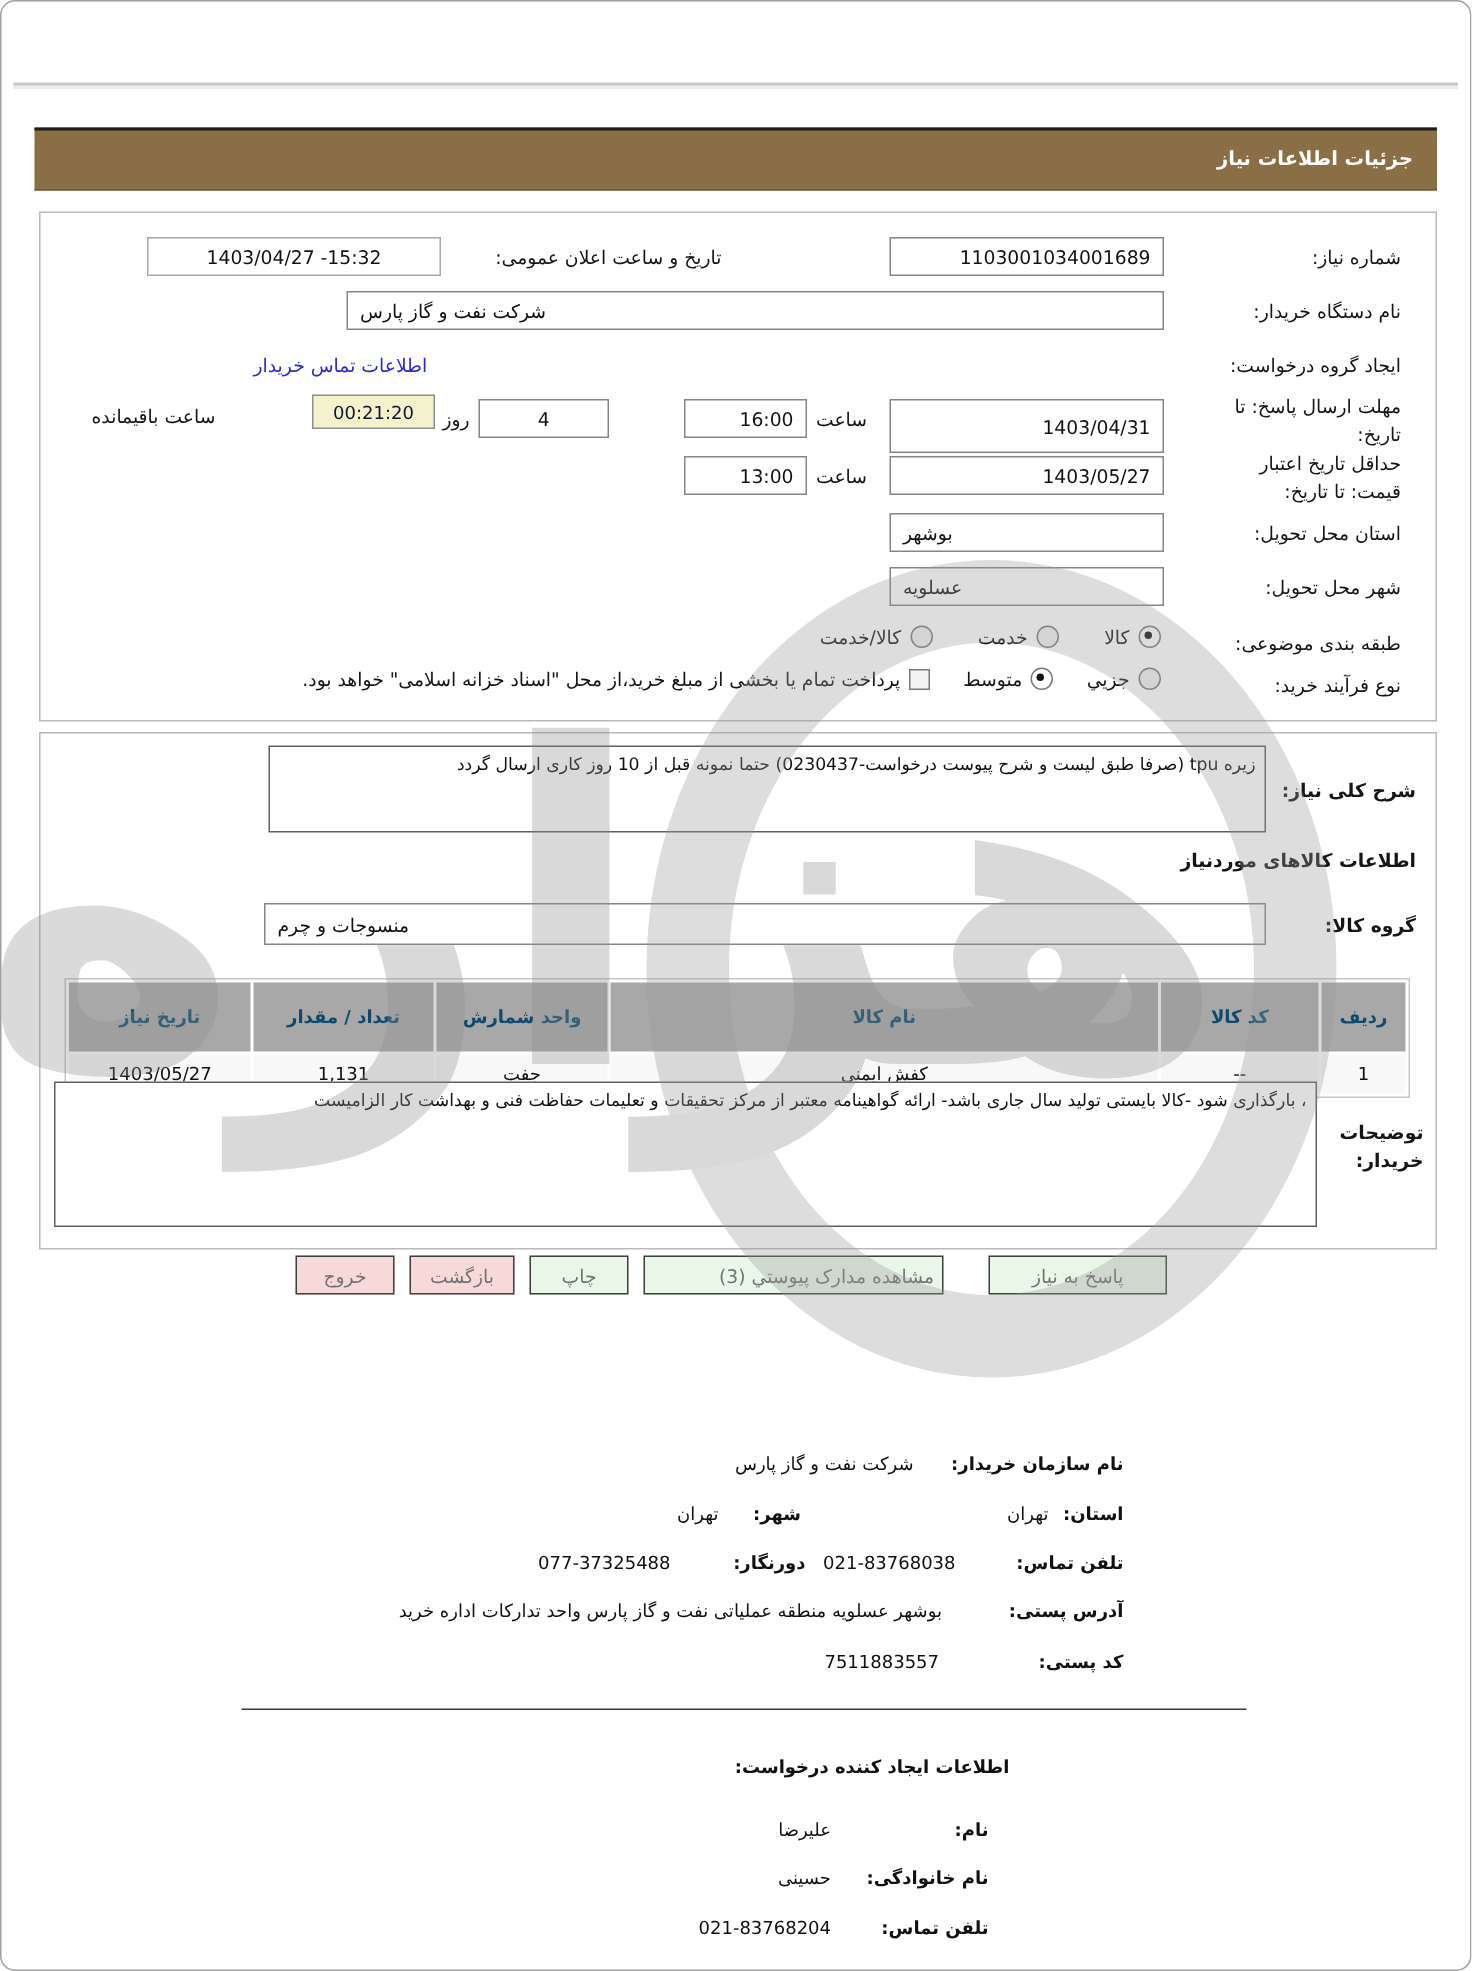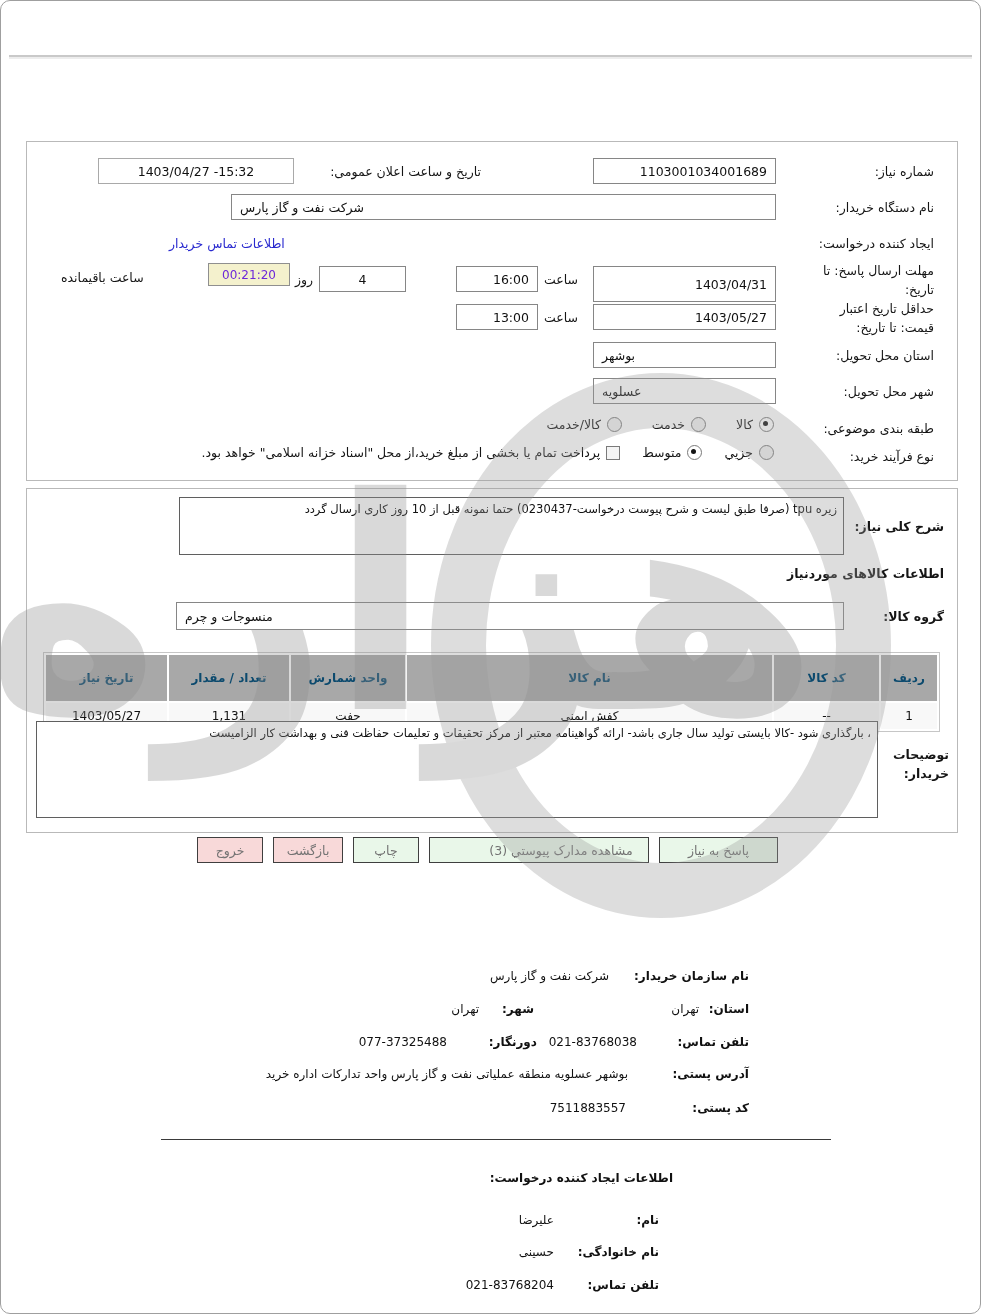--- a/index.html
+++ b/index.html
@@ -15,21 +15,21 @@
   #panel2{left:25px;top:487px;width:930px;height:343px;}
   .lbl{position:absolute;font-size:12.5px;color:#151515;white-space:nowrap;}
   .wrap{white-space:normal;line-height:1.5;text-align:right;}
   .b{font-weight:bold;}
   .ibox{position:absolute;background:#fff;border:1px solid #868686;font-size:12.5px;color:#111;
         display:flex;align-items:center;justify-content:flex-end;padding:0 8px;box-sizing:border-box;}
   .center{justify-content:center;}
   .num{direction:ltr;unicode-bidi:isolate;}
   .link{position:absolute;color:#2929cf;font-size:12.5px;cursor:pointer;white-space:nowrap;}
   .cd{position:absolute;left:207px;top:262px;width:80px;height:21px;background:#f4f1cd;border:1px solid #8f8f8f;
-      font-size:12px;color:#6d28d9;display:flex;align-items:center;justify-content:center;}
+      font-size:12px;color:#0f172a;display:flex;align-items:center;justify-content:center;}
   .optrow{position:absolute;display:flex;align-items:center;font-size:12.5px;color:#151515;}
   .opt{display:flex;align-items:center;gap:6px;white-space:nowrap;}
   .radio{display:inline-block;width:13px;height:13px;border-radius:50%;border:1px solid #7a7a7a;background:#f1f1f1;position:relative;flex:0 0 auto;}
   .radio.sel{background:#fff;}
   .radio.sel::after{content:"";position:absolute;left:3px;top:3px;width:5px;height:5px;border-radius:50%;background:#141414;}
   .check{display:inline-block;width:12px;height:12px;border:1px solid #7a7a7a;background:#f4f4f4;flex:0 0 auto;}
   .ta{position:absolute;background:#fff;border:1px solid #5f5f5f;font-size:11.5px;color:#111;
       padding:3px 6px;box-sizing:border-box;overflow:hidden;line-height:1.55;text-align:right;}
   .btn{position:absolute;top:836px;height:26px;border:1px solid #3f3f3f;font-size:12.5px;color:#737373;
        display:flex;align-items:center;justify-content:center;box-sizing:border-box;cursor:pointer;}
@@ -47,32 +47,35 @@
   #wm .ring{position:absolute;left:430px;top:372px;width:460px;height:545px;border:55px solid #9a9a9a;border-radius:50%;box-sizing:border-box;}
   #wm .wmtext{position:absolute;left:-15px;top:400px;font-size:295px;font-weight:bold;color:#8f8f8f;line-height:1.4;direction:rtl;}
 </style>
 </head>
 <body>
 
 <div id="page">
 
   <div class="divider"></div>
 
+  <div id="bar1" class="brownbar">
+    <span>جزئیات اطلاعات نیاز</span>
+  </div>
 
   <div id="panel1" class="panel"></div>
 
   <span class="lbl" style="right:46px;top:163px;">شماره نیاز:</span>
   <div class="ibox num" style="left:592px;top:157px;width:183px;height:26px;">1103001034001689</div>
   <span class="lbl" style="left:300px;top:163px;width:180px;text-align:right;">تاریخ و ساعت اعلان عمومی:</span>
   <div class="ibox center num" style="left:97px;top:157px;width:196px;height:26px;border-color:#a9a9a9;">1403/04/27 -15:32</div>
 
   <span class="lbl" style="right:46px;top:199px;">نام دستگاه خریدار:</span>
   <div class="ibox" style="left:230px;top:193px;width:545px;height:26px;">شرکت نفت و گاز پارس</div>
 
-  <span class="lbl" style="right:46px;top:235px;">ایجاد کننده درخواست:</span>
+  <span class="lbl" style="right:46px;top:235px;">ایجاد گروه درخواست:</span>
   <span class="link" style="left:168px;top:235px;">اطلاعات تماس خریدار</span>
 
   <span class="lbl wrap" style="right:46px;top:261px;width:120px;">مهلت ارسال پاسخ: تا تاریخ:</span>
   <div class="ibox num" style="left:592px;top:265px;width:183px;height:36px;">1403/04/31</div>
   <span class="lbl" style="left:543px;top:271px;">ساعت</span>
   <div class="ibox num" style="left:455px;top:265px;width:82px;height:26px;">16:00</div>
   <div class="ibox center num" style="left:318px;top:265px;width:87px;height:26px;">4</div>
   <span class="lbl" style="left:294px;top:271px;">روز</span>
   <div class="cd num">00:21:20</div>
   <span class="lbl" style="left:60px;top:269px;">ساعت باقیمانده</span>
@@ -145,21 +148,21 @@
       <div class="td c3">جفت</div>
       <div class="td c4 num">1,131</div>
       <div class="td c5 num">1403/05/27</div>
     </div>
   </div>
 
   <span class="lbl b wrap" style="right:31px;top:745px;width:76px;">توضیحات خریدار:</span>
   <div class="ta" style="left:35px;top:720px;width:842px;height:97px;">، بارگذاری شود -کالا بایستی تولید سال جاری باشد- ارائه گواهینامه معتبر از مرکز تحقیقات و تعلیمات حفاظت فنی و بهداشت کار الزامیست</div>
 
   <div class="btn green" style="left:658px;width:119px;">پاسخ به نیاز</div>
-  <div class="btn green" style="left:428px;width:220px;padding-left:44px;">مشاهده مدارک پیوستي (3)</div>
+  <div class="btn green" style="left:428px;width:200px;padding-left:44px;">مشاهده مدارک پیوستي (3)</div>
   <div class="btn green" style="left:352px;width:66px;">چاپ</div>
   <div class="btn pink" style="left:272px;width:70px;">بازگشت</div>
   <div class="btn pink" style="left:196px;width:66px;">خروج</div>
 
 
   <span class="clabel" style="right:231px;top:968px;">نام سازمان خریدار:</span>
   <span class="cval" style="right:371px;top:968px;">شرکت نفت و گاز پارس</span>
 
   <span class="clabel" style="right:231px;top:1001px;">استان:</span>
   <span class="cval" style="right:281px;top:1001px;">تهران</span>

